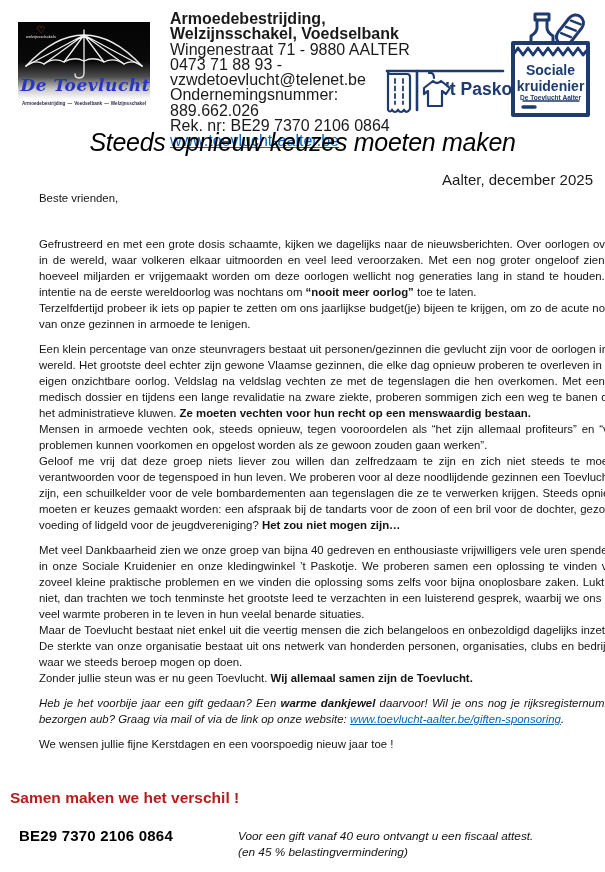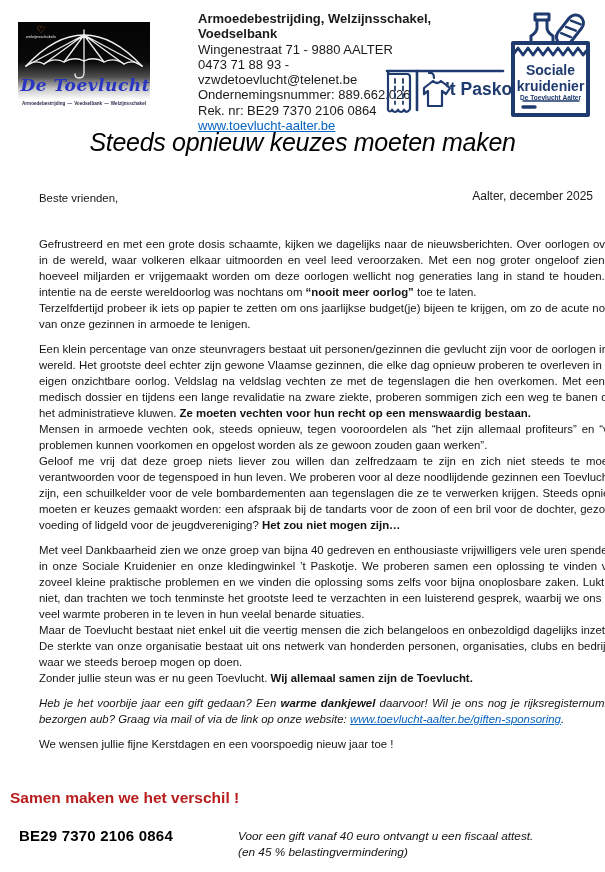--- a/index.html
+++ b/index.html
@@ -20,38 +20,38 @@
   .script-name{
     position:absolute; left:0; right:0; top:53px; text-align:right;
     font-family:"DejaVu Serif", serif; font-style:italic; font-weight:bold;
     font-size:17px; color:#2834c2; letter-spacing:0.5px; white-space:nowrap;
   }
   .logo-sublabels{
     position:absolute; left:0; right:0; bottom:1px; display:flex;
     justify-content:space-between; padding:0 4px;
     font-size:4.6px; line-height:6px; color:#2a2a4a; font-weight:bold;
   }
-  .org-info{ position:absolute; left:170px; top:11px; width:250px; font-size:13px; line-height:15.3px; color:#1a1a1a;margin-left:28px; }
+  .org-info{ position:absolute; left:170px; top:11px; width:250px; font-size:16px; line-height:15.3px; color:#1a1a1a; }
   .org-title{ font-weight:bold; }
   .org-link{ color:#0563c1; text-decoration:underline; cursor:pointer; }
 
   .paskotje{ position:absolute; left:384px; top:64px; width:192px; height:58px; }
   .paskotje-label{
     position:absolute; left:61px; top:15px; font-size:17.5px; font-weight:bold;
     color:#1e3a6e; white-space:nowrap;
   }
   .kruidenier{ position:absolute; left:507px; top:9px; }
 
   
   .title{
     position:absolute; top:128px; left:0; width:100%; text-align:center;
     font-size:25px; font-weight:normal; font-style:italic; color:#000;
     letter-spacing:-0.3px;
   }
-  .dateline{ position:absolute; top:171px; right:12px; font-size:12px; color:#1a1a1a;margin-top:18px; }
+  .dateline{ position:absolute; top:171px; right:12px; font-size:15px; color:#1a1a1a; }
 
   .letter-body{
     position:absolute; left:10px; top:190px; width:585px;
     font-size:11.4px; line-height:16px; text-align:justify; color:#141414;margin-left:29px;
   }
   .salutation{ margin:0 0 30px 0; text-align:left; }
   .para{ margin:0 0 9px 0; }
   .para b{ font-weight:bold; }
   .italic-para{ font-style:italic; }
   .body-link{ color:#0563c1; text-decoration:underline; cursor:pointer; }

